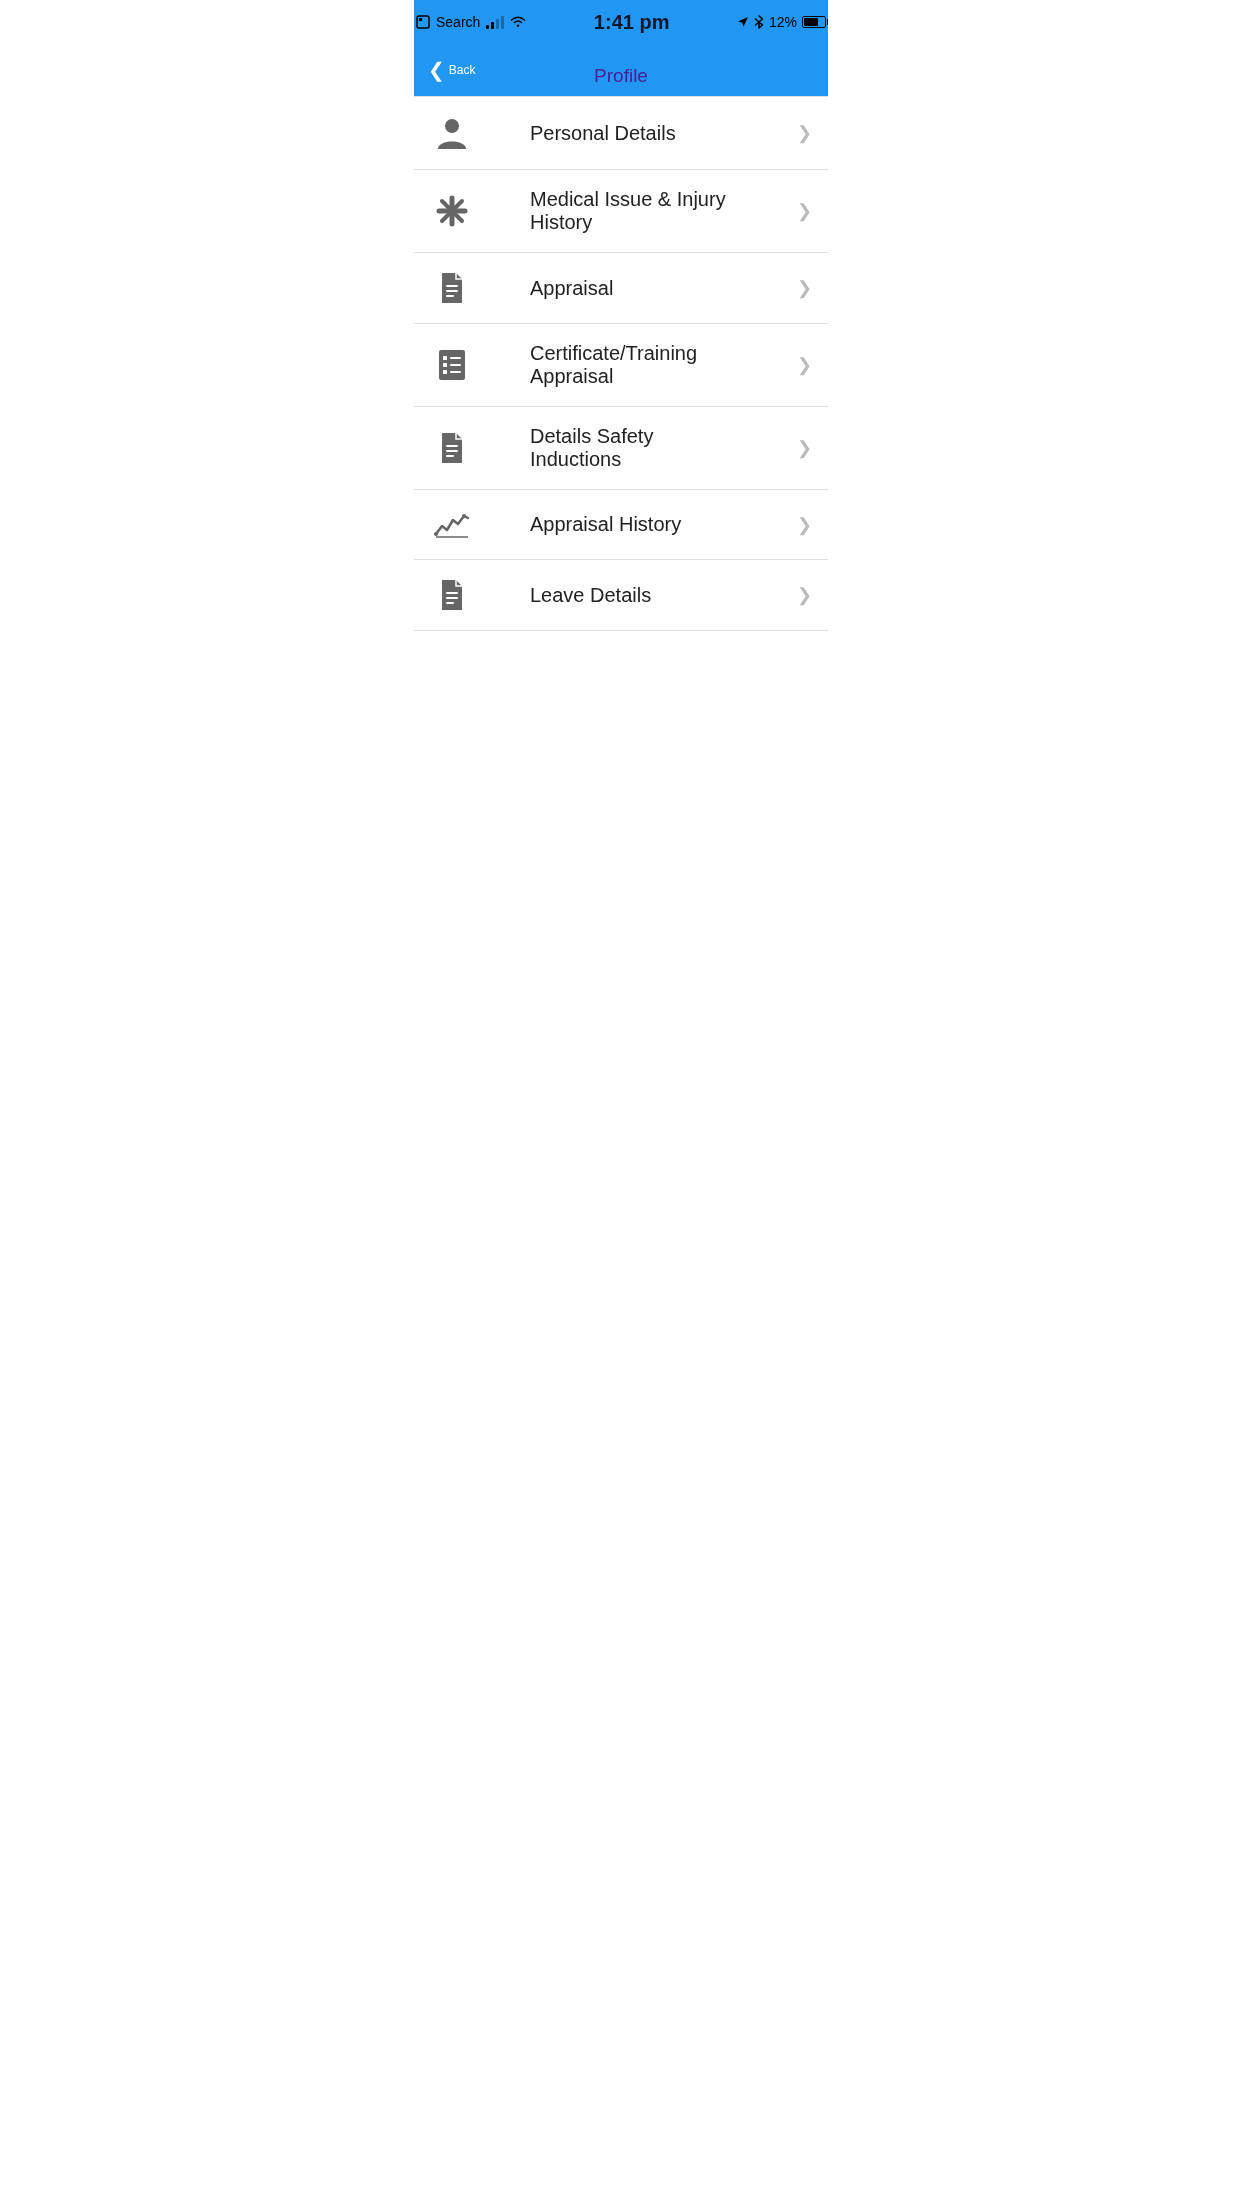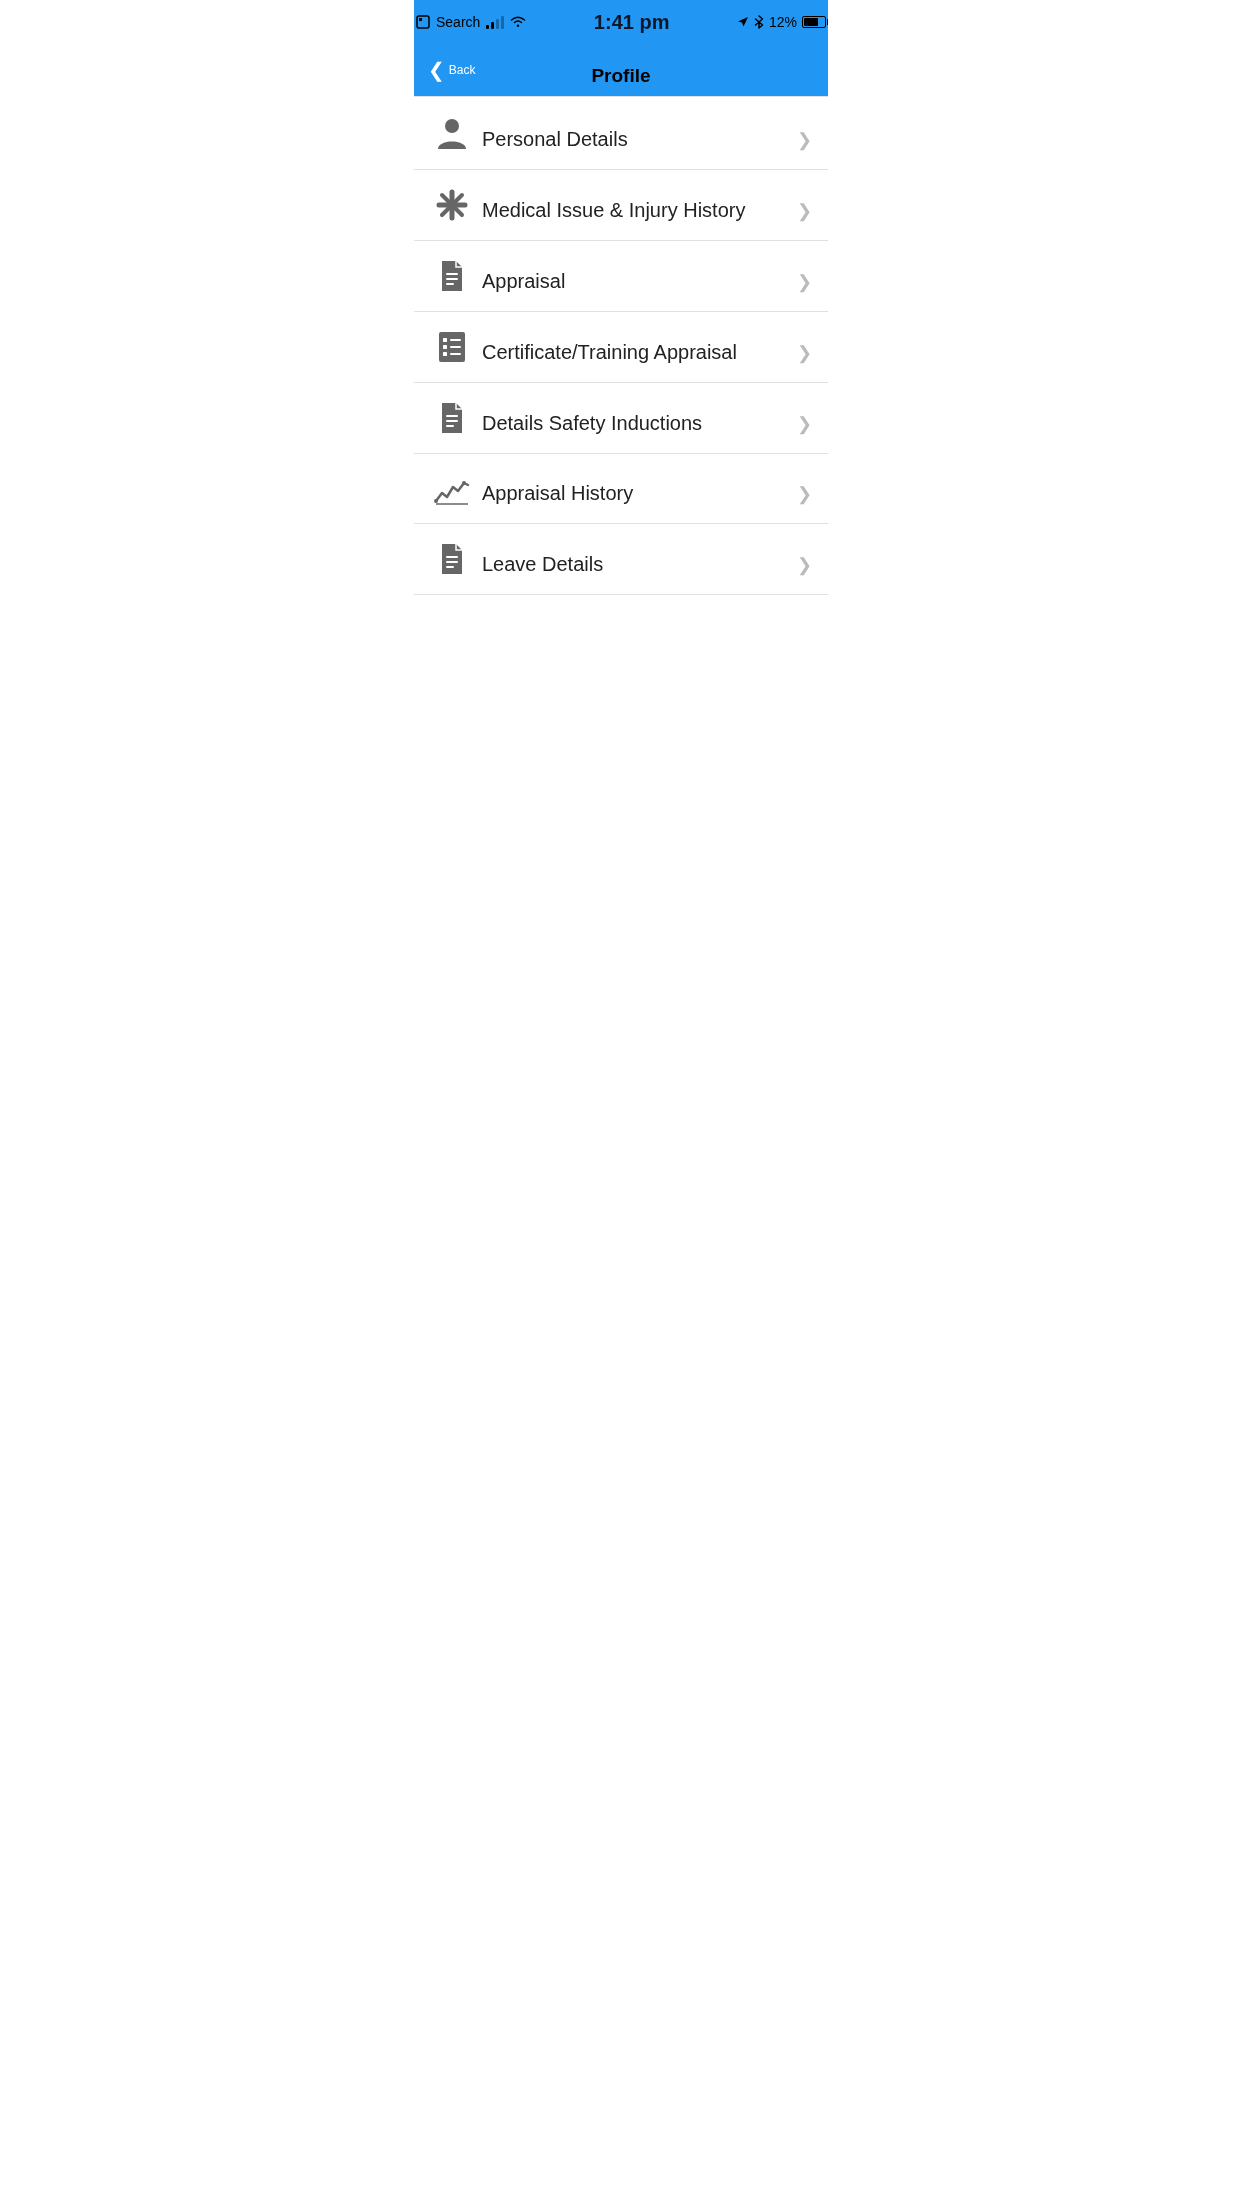--- a/index.html
+++ b/index.html
@@ -143,39 +143,40 @@
       line-height: 1;
     }
 
     .back-label {
       font-size: 12px;
       color: white;
     }
 
     .nav-title {
       font-size: 19px;
-      font-weight: 700;
-      color: #000000;
+      font-weight: 400;
+      color: #4c1d95;
       margin-top: 12px;
     }
 
     
     .menu-list {
       list-style: none;
       background: #fff;
     }
 
     .menu-item {
       display: flex;
-      align-items: flex-end;
+      align-items: center;
       padding: 18px 16px;
       cursor: pointer;
       background: #fff;
       min-height: 70px;
       border-bottom: 1px solid #e0e0e0;
+      gap: 48px;
     }
 
     .menu-icon {
       width: 44px;
       display: flex;
       align-items: center;
       justify-content: center;
       flex-shrink: 0;
     }
 

